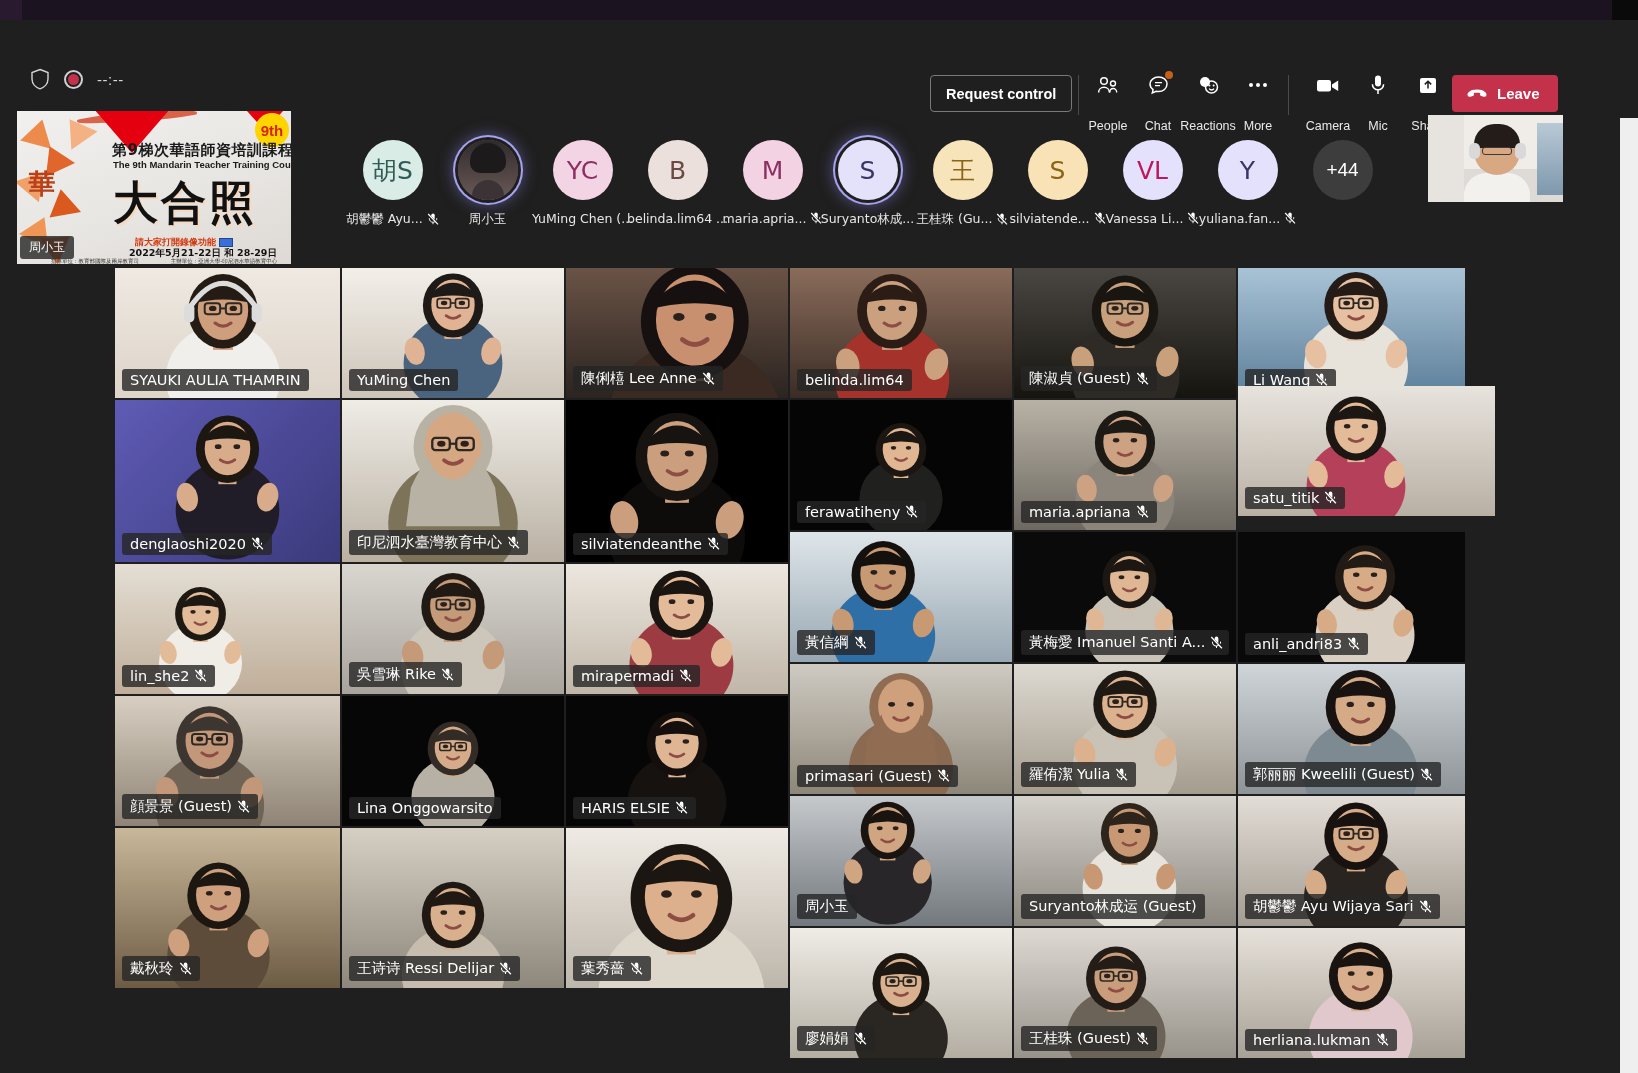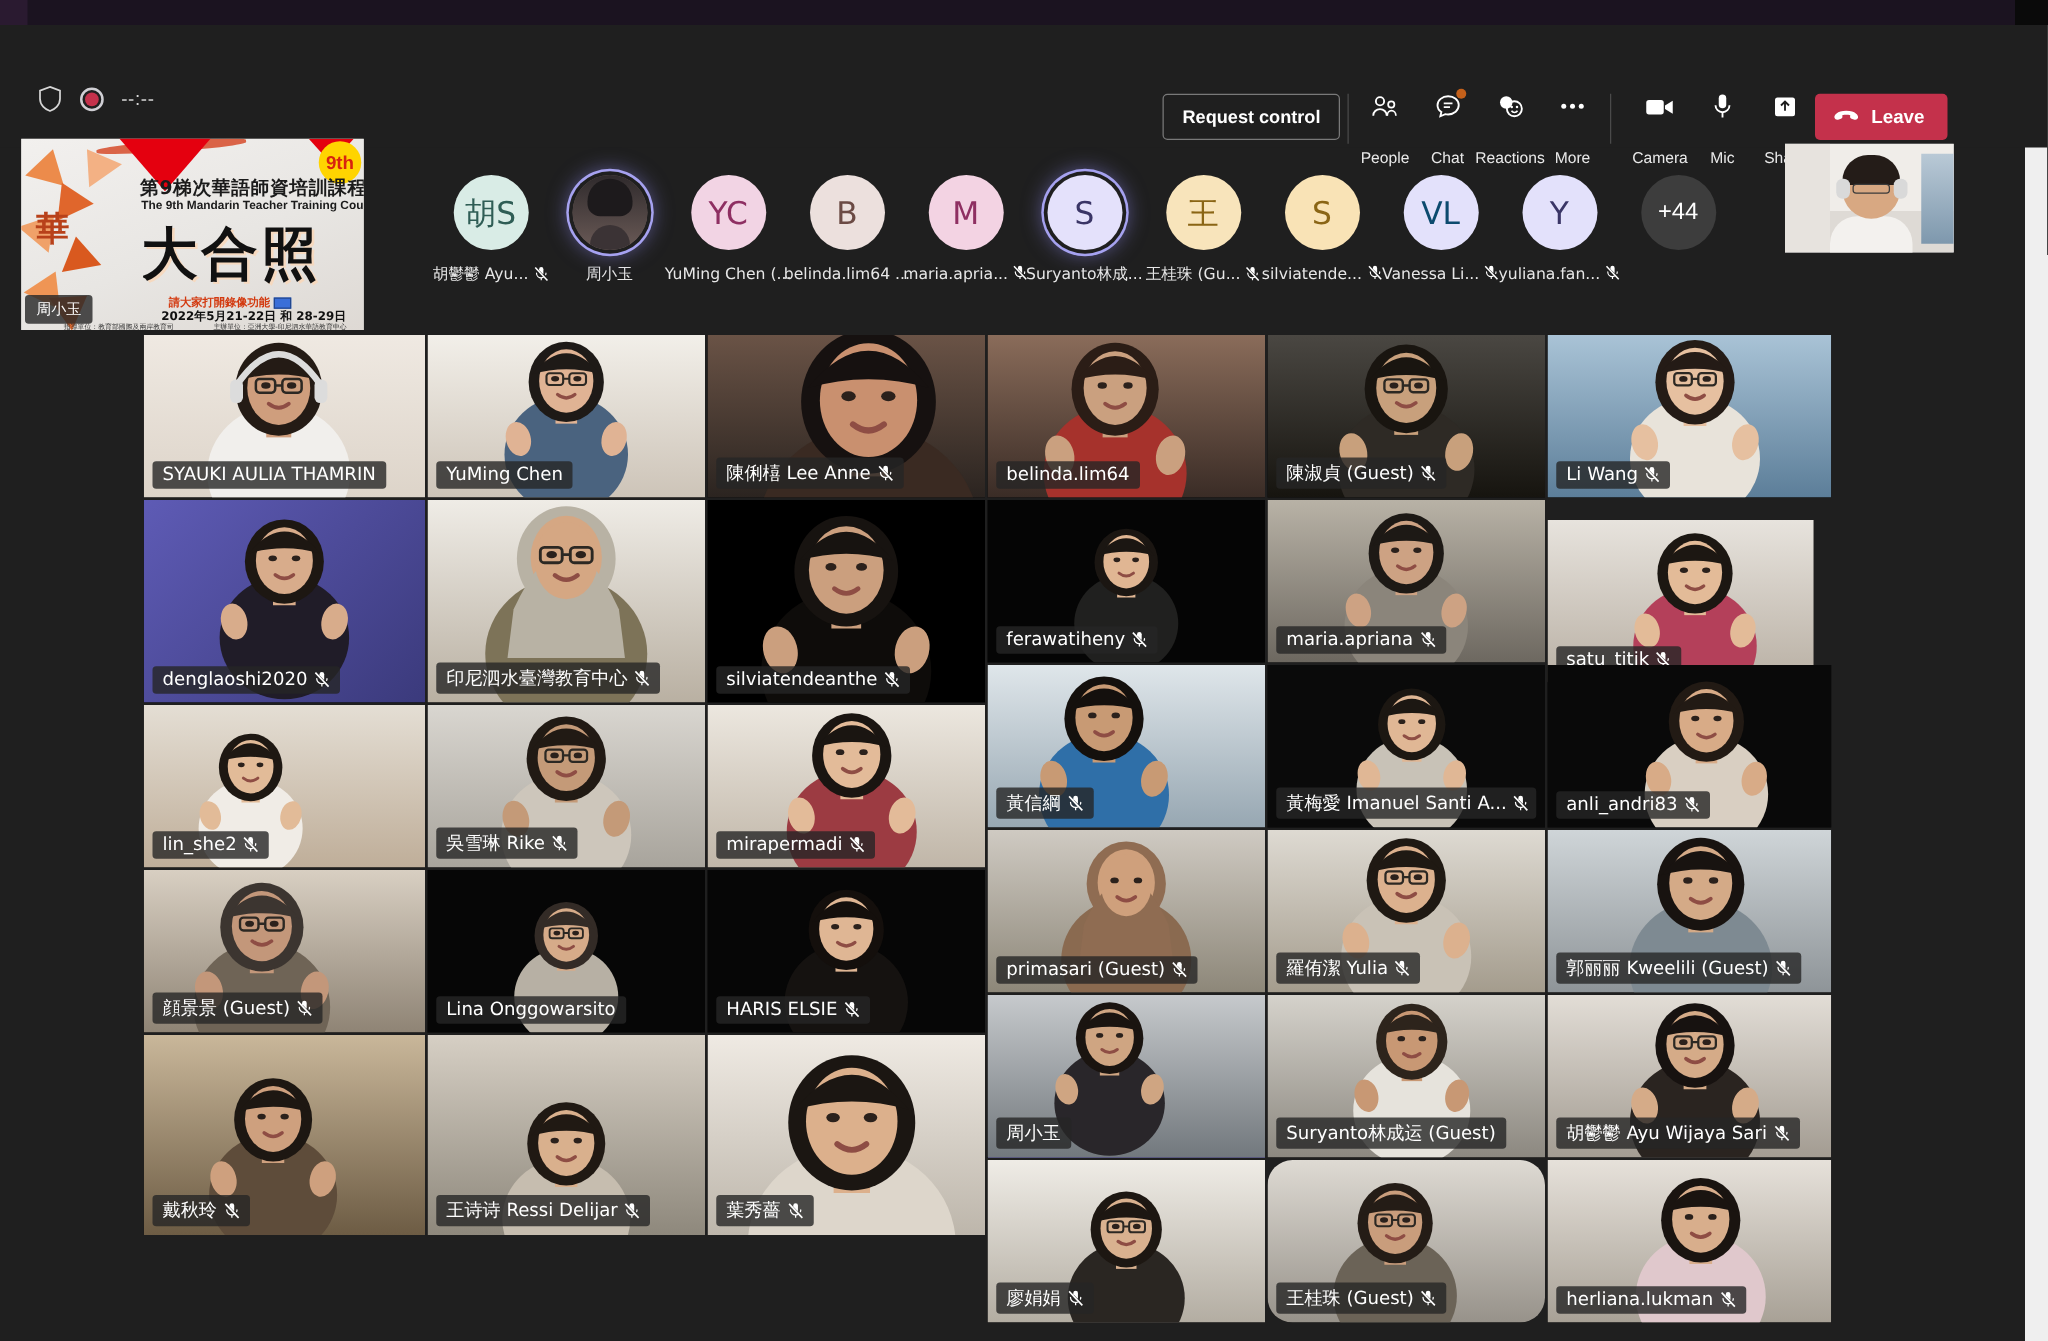--- a/index.html
+++ b/index.html
@@ -522,21 +522,21 @@
           <span>silviatende...</span>
           <svg class="mic-slash" width="12" height="13" viewBox="0 0 14 15">
             <path d="M5 2.6a2 2 0 0 1 4 0v4.1a2 2 0 0 1-.14.72L5 3.6z" fill="#fff"></path>
             <path d="M2.6 6.4c0 2.4 2 4.3 4.4 4.3.7 0 1.3-.15 1.9-.44M11.4 6.4c0 .5-.1 1-.25 1.45" stroke="#fff" stroke-width="1.1" fill="none" stroke-linecap="round"></path>
             <path d="M7 10.7V13" stroke="#fff" stroke-width="1.1"></path>
             <path d="M1.4 1.1 12.8 13.2" stroke="#fff" stroke-width="1.4"></path>
           </svg>
         </div>
       </div>
       <div class="rost">
-        <div class="circ" style="background:#e3e1fb;color:#0c4a6e">
+        <div class="circ" style="background:#e3e1fb;color:#be185d">
           <span>VL</span>
         </div>
         <div class="nm">
           <span>Vanessa Li...</span>
           <svg class="mic-slash" width="12" height="13" viewBox="0 0 14 15">
             <path d="M5 2.6a2 2 0 0 1 4 0v4.1a2 2 0 0 1-.14.72L5 3.6z" fill="#fff"></path>
             <path d="M2.6 6.4c0 2.4 2 4.3 4.4 4.3.7 0 1.3-.15 1.9-.44M11.4 6.4c0 .5-.1 1-.25 1.45" stroke="#fff" stroke-width="1.1" fill="none" stroke-linecap="round"></path>
             <path d="M7 10.7V13" stroke="#fff" stroke-width="1.1"></path>
             <path d="M1.4 1.1 12.8 13.2" stroke="#fff" stroke-width="1.4"></path>
           </svg>
@@ -823,21 +823,21 @@
         <div class="label">
           <span>maria.apriana</span>
           <svg class="mic-slash" width="13" height="14" viewBox="0 0 14 15">
             <path d="M5 2.6a2 2 0 0 1 4 0v4.1a2 2 0 0 1-.14.72L5 3.6z" fill="#fff"></path>
             <path d="M2.6 6.4c0 2.4 2 4.3 4.4 4.3.7 0 1.3-.15 1.9-.44M11.4 6.4c0 .5-.1 1-.25 1.45" stroke="#fff" stroke-width="1.1" fill="none" stroke-linecap="round"></path>
             <path d="M7 10.7V13" stroke="#fff" stroke-width="1.1"></path>
             <path d="M1.4 1.1 12.8 13.2" stroke="#fff" stroke-width="1.4"></path>
           </svg>
         </div>
       </div>
-      <div class="tile" style="left: 1123px; top: 148px; width: 213px; height: 130px;">
+      <div class="tile" style="left: 1123px; top: 118px; width: 257px; height: 130px;">
         <div class="bg" style="background:linear-gradient(#e7e3dd,#b9b0a4)"><svg width="227" height="130" viewBox="0 0 227 130">
             <ellipse cx="118.0" cy="100.8" rx="49.4" ry="46.9" fill="#b4405a"></ellipse>
             <rect x="109.4" y="51.4" width="17.3" height="24.7" fill="#e3bb98"></rect>
             <ellipse cx="118.0" cy="42.7" rx="30.1" ry="32.1" fill="#1c1712"></ellipse>
             <ellipse cx="118.0" cy="42.0" rx="21.7" ry="25.4" fill="#e3bb98"></ellipse>
             <path d="M90.87 36.53 Q 118.04 3.1850000000000023 145.21 36.53 Q 118.04 28.626 90.87 36.53 Z" fill="#1c1712"></path>
             <ellipse cx="109.14800000000001" cy="40.235" rx="3.211" ry="2.223" fill="#2b211c"></ellipse>
             <ellipse cx="126.932" cy="40.235" rx="3.211" ry="2.223" fill="#2b211c"></ellipse>
             <path d="M111.12400000000001 52.832 Q 118.04 58.266000000000005 124.956 52.832" stroke="#8e4d44" stroke-width="2.7" fill="none" stroke-linecap="round"></path>
             <ellipse cx="79.75500000000001" cy="88.4" rx="9.88" ry="13.832" fill="#e3bb98" transform="rotate(-14 79.75500000000001 88.4)"></ellipse>
@@ -1282,21 +1282,21 @@
         <div class="label">
           <span>廖娟娟</span>
           <svg class="mic-slash" width="13" height="14" viewBox="0 0 14 15">
             <path d="M5 2.6a2 2 0 0 1 4 0v4.1a2 2 0 0 1-.14.72L5 3.6z" fill="#fff"></path>
             <path d="M2.6 6.4c0 2.4 2 4.3 4.4 4.3.7 0 1.3-.15 1.9-.44M11.4 6.4c0 .5-.1 1-.25 1.45" stroke="#fff" stroke-width="1.1" fill="none" stroke-linecap="round"></path>
             <path d="M7 10.7V13" stroke="#fff" stroke-width="1.1"></path>
             <path d="M1.4 1.1 12.8 13.2" stroke="#fff" stroke-width="1.4"></path>
           </svg>
         </div>
       </div>
-      <div class="tile" style="left: 899px; top: 660px; width: 222px; height: 130px; border-radius: 20px;">
+      <div class="tile" style="left: 899px; top: 660px; width: 222px; height: 130px;">
         <div class="bg" style="background:linear-gradient(#dedad3,#97928a)"><svg width="222" height="130" viewBox="0 0 222 130">
             <ellipse cx="102.1" cy="108.5" rx="49.4" ry="46.9" fill="#6b6357"></ellipse>
             <rect x="93.5" y="59.1" width="17.3" height="24.7" fill="#c99d7c"></rect>
             <ellipse cx="102.1" cy="50.5" rx="30.1" ry="32.1" fill="#241c16"></ellipse>
             <ellipse cx="102.1" cy="49.8" rx="21.7" ry="25.4" fill="#c99d7c"></ellipse>
             <path d="M74.95 44.33 Q 102.12 10.985 129.29000000000002 44.33 Q 102.12 36.426 74.95 44.33 Z" fill="#241c16"></path>
             <ellipse cx="93.22800000000001" cy="48.035" rx="3.211" ry="2.223" fill="#2b211c"></ellipse>
             <ellipse cx="111.012" cy="48.035" rx="3.211" ry="2.223" fill="#2b211c"></ellipse>
             <path d="M95.20400000000001 60.632 Q 102.12 66.066 109.036 60.632" stroke="#8e4d44" stroke-width="2.7" fill="none" stroke-linecap="round"></path>
             <g stroke="#2c2823" stroke-width="1.7" fill="none">

